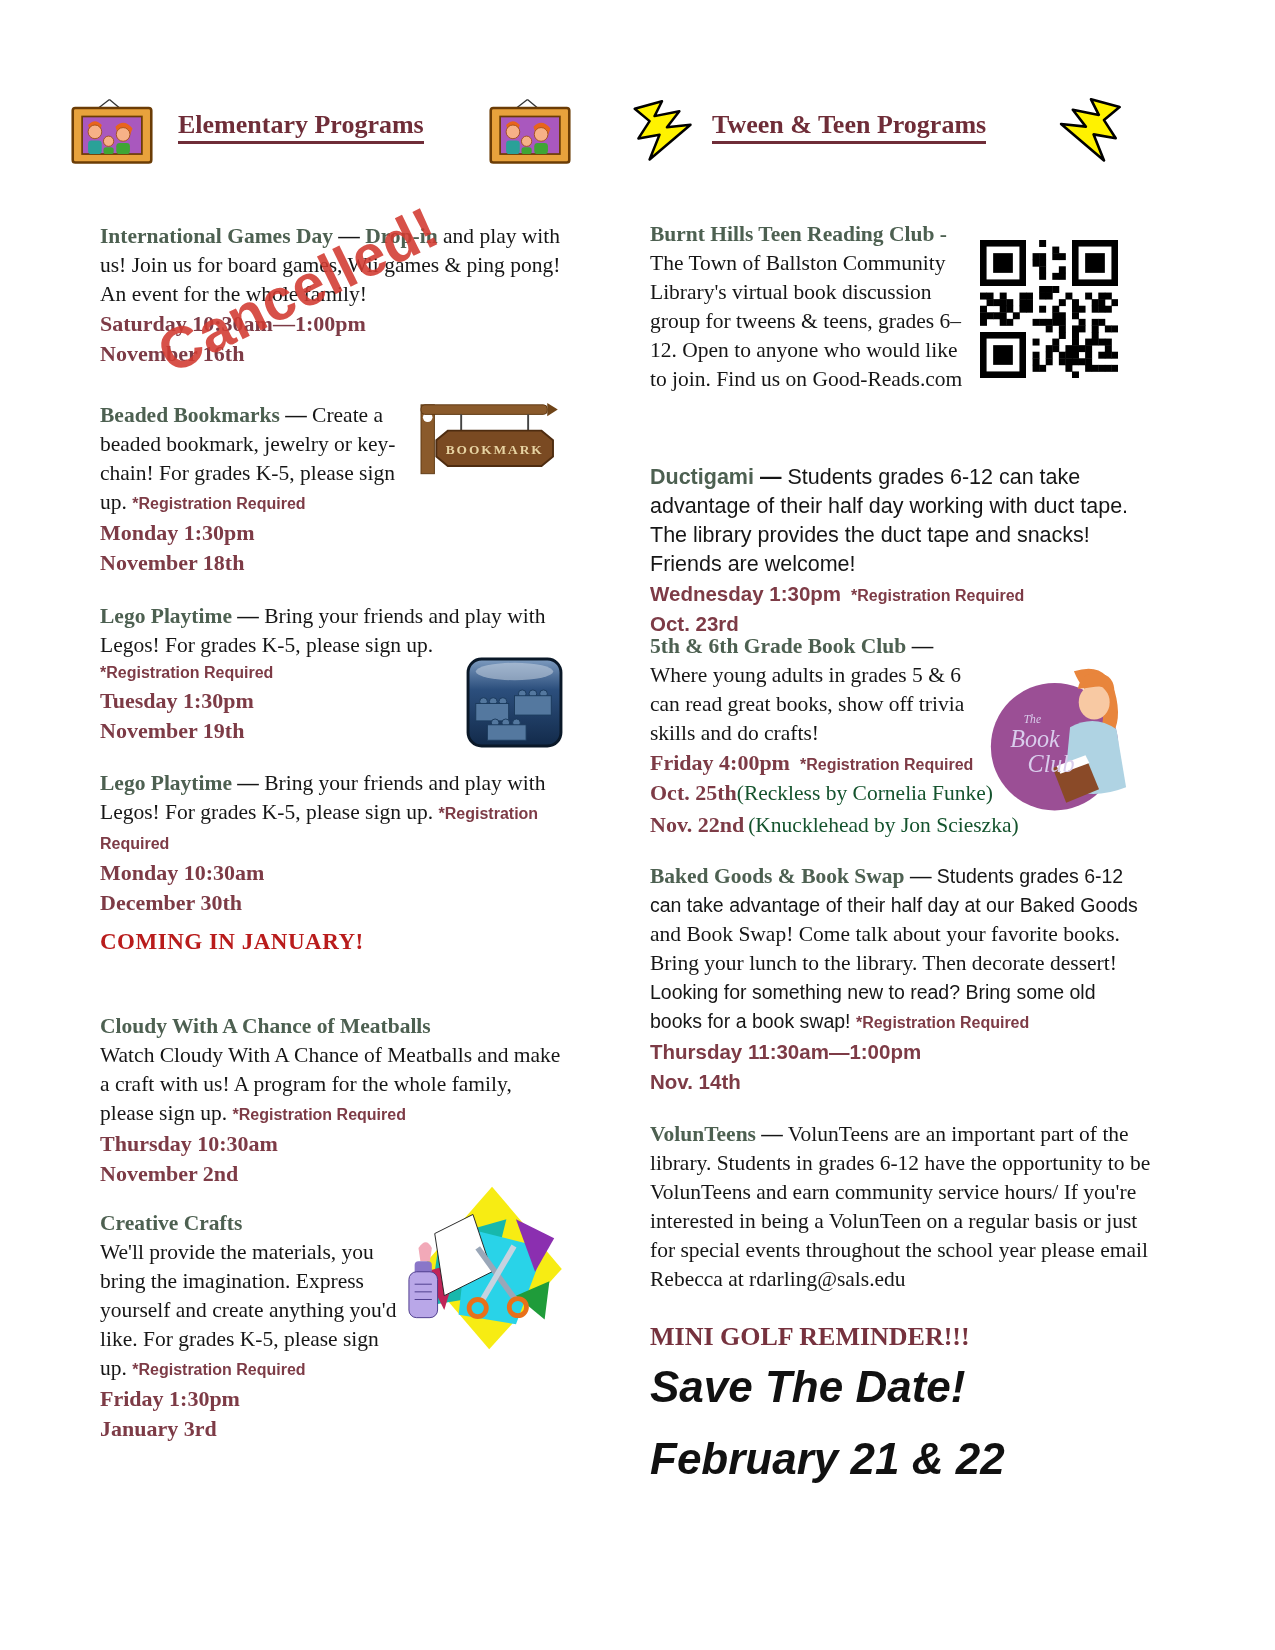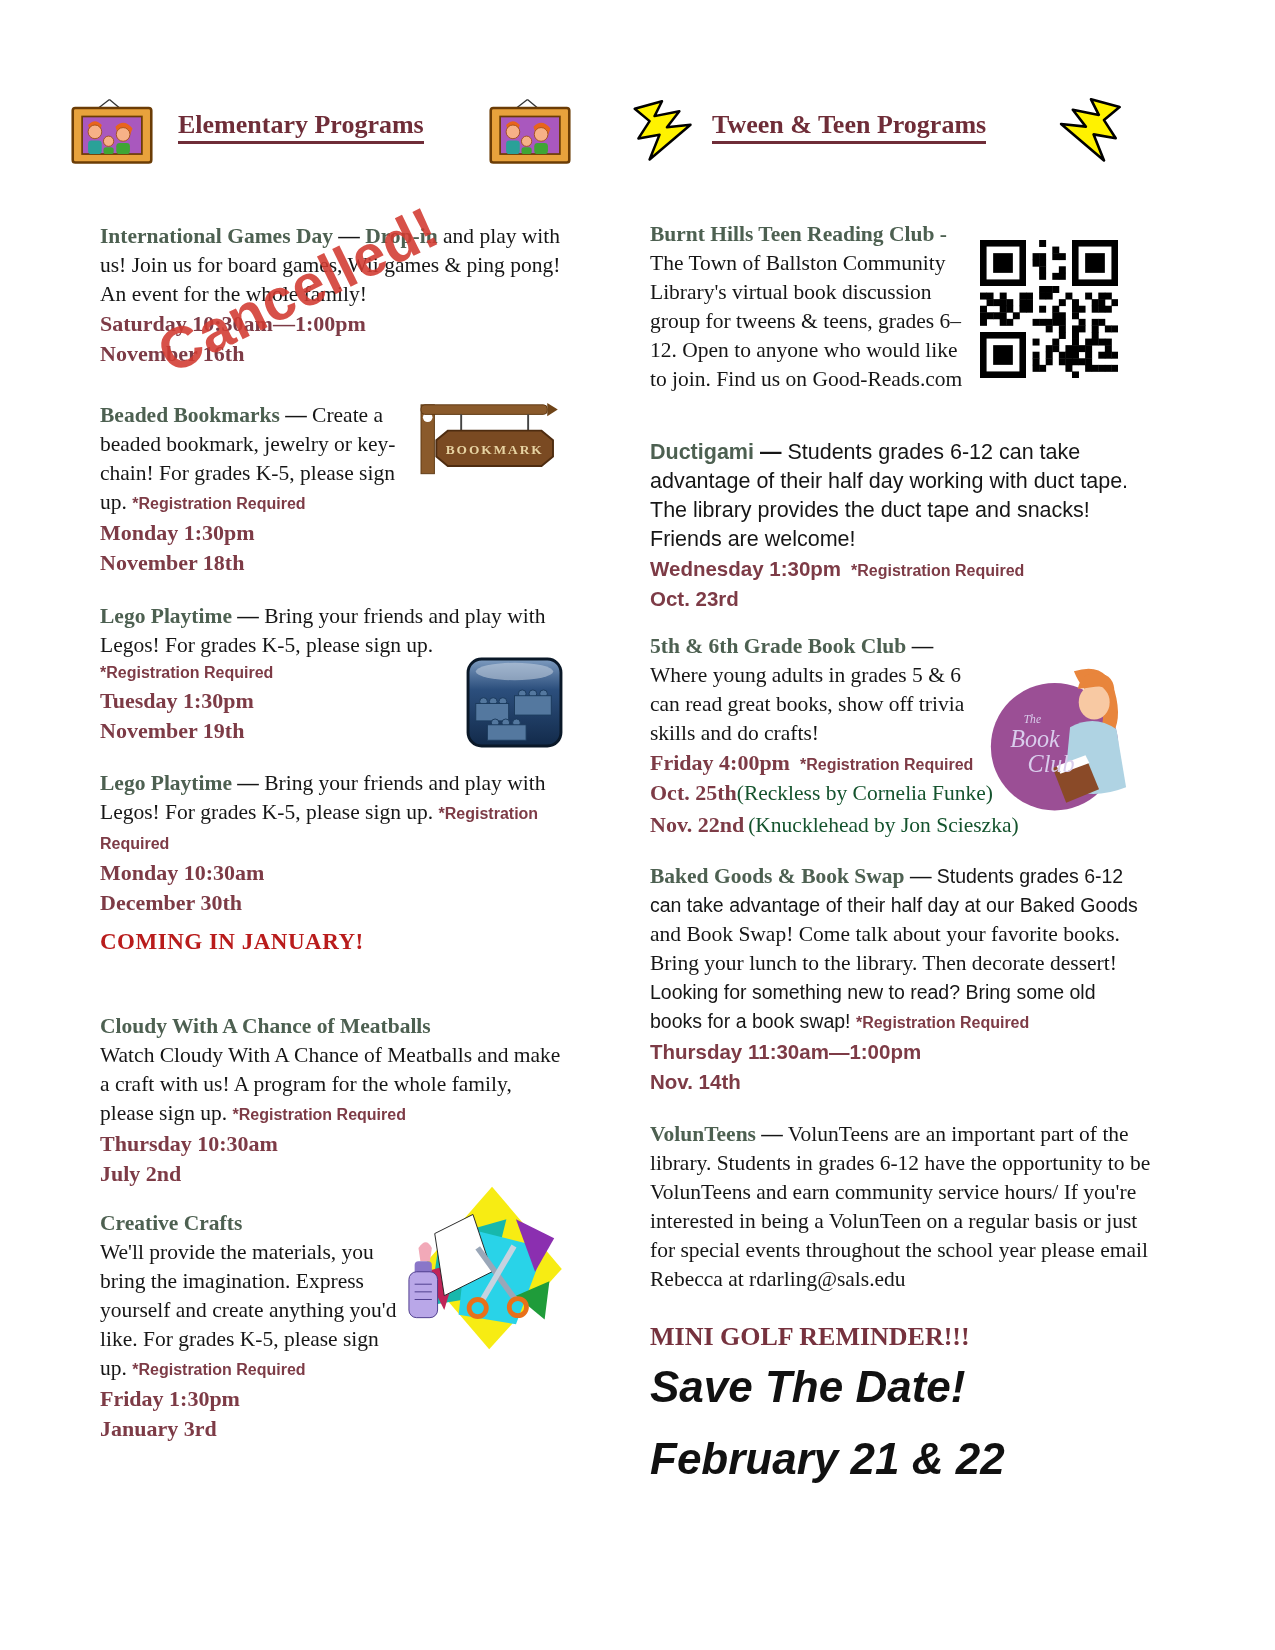--- a/index.html
+++ b/index.html
@@ -145,21 +145,21 @@
     <div class="date">Monday 10:30am</div>
     <div class="date">December 30th</div>
   </div>
 
   <div class="abs banner" style="left:100px;top:905px">COMING IN JANUARY!</div>
 
   <div class="abs" style="left:100px;top:988px;width:470px">
     <div class="hline">Cloudy With A Chance of Meatballs</div>
     <p class="body"><span>Watch Cloudy With A Chance of Meatballs and make a craft with us!  A program for the whole family, please sign up.</span> <span class="reg">*Registration Required</span></p>
     <div class="date">Thursday 10:30am</div>
-    <div class="date">July 2nd</div>
+    <div class="date">November 2nd</div>
   </div>
 
   <div class="abs" style="left:100px;top:1185px;width:465px">
     <div class="hline">Creative Crafts</div>
     <p class="body w302"><span>We'll provide the materials, you bring the imagination.  Express yourself and create anything you'd like.  For grades K-5, please sign up.</span> <span class="reg">*Registration Required</span></p>
     <div class="date">Friday 1:30pm</div>
     <div class="date">January 3rd</div>
   </div>
 
   <div class="abs" style="left:400px;top:1157px">
@@ -314,21 +314,21 @@
         <rect x="13.142857142857142" y="13.142857142857142" width="19.714285714285715" height="19.714285714285715" fill="#000"></rect>
         <rect x="92" y="0" width="46" height="46" fill="#000"></rect>
         <rect x="98.57142857142857" y="6.571428571428571" width="32.857142857142854" height="32.857142857142854" fill="#fff"></rect>
         <rect x="105.14285714285714" y="13.142857142857142" width="19.714285714285715" height="19.714285714285715" fill="#000"></rect>
         <rect x="0" y="92" width="46" height="46" fill="#000"></rect>
         <rect x="6.571428571428571" y="98.57142857142857" width="32.857142857142854" height="32.857142857142854" fill="#fff"></rect>
         <rect x="13.142857142857142" y="105.14285714285714" width="19.714285714285715" height="19.714285714285715" fill="#000"></rect>
       </svg>
   </div>
 
-  <div class="abs" style="left:650px;top:414px;width:500px">
+  <div class="abs" style="left:650px;top:439px;width:500px">
     <p class="body sans"><span class="h">Ductigami</span> <span class="dash">—</span> <span>Students grades 6-12 can take advantage of their half day working with duct tape.  The library provides the duct tape and snacks! Friends are welcome!</span></p>
     <div><span class="datesans">Wednesday 1:30pm</span><span class="reg" style="margin-left:10px">*Registration Required</span></div>
     <div class="datesans">Oct. 23rd</div>
   </div>
 
   <div class="abs" style="left:650px;top:608px;width:500px">
     <p class="body w334"><span class="h">5th &amp; 6th Grade Book Club</span> <span class="dash">—</span> <span>Where young adults in grades 5 &amp; 6 can read great books, show off trivia skills and do crafts!</span></p>
     <div><span class="date">Friday 4:00pm</span><span class="reg" style="margin-left:10px">*Registration Required</span></div>
     <div style="line-height:30px"><span class="date">Oct. 25th</span><span class="detail">(Reckless by Cornelia Funke)</span></div>
     <div style="line-height:30px"><span class="date">Nov. 22nd</span> <span class="detail">(Knucklehead by Jon Scieszka)</span></div>

